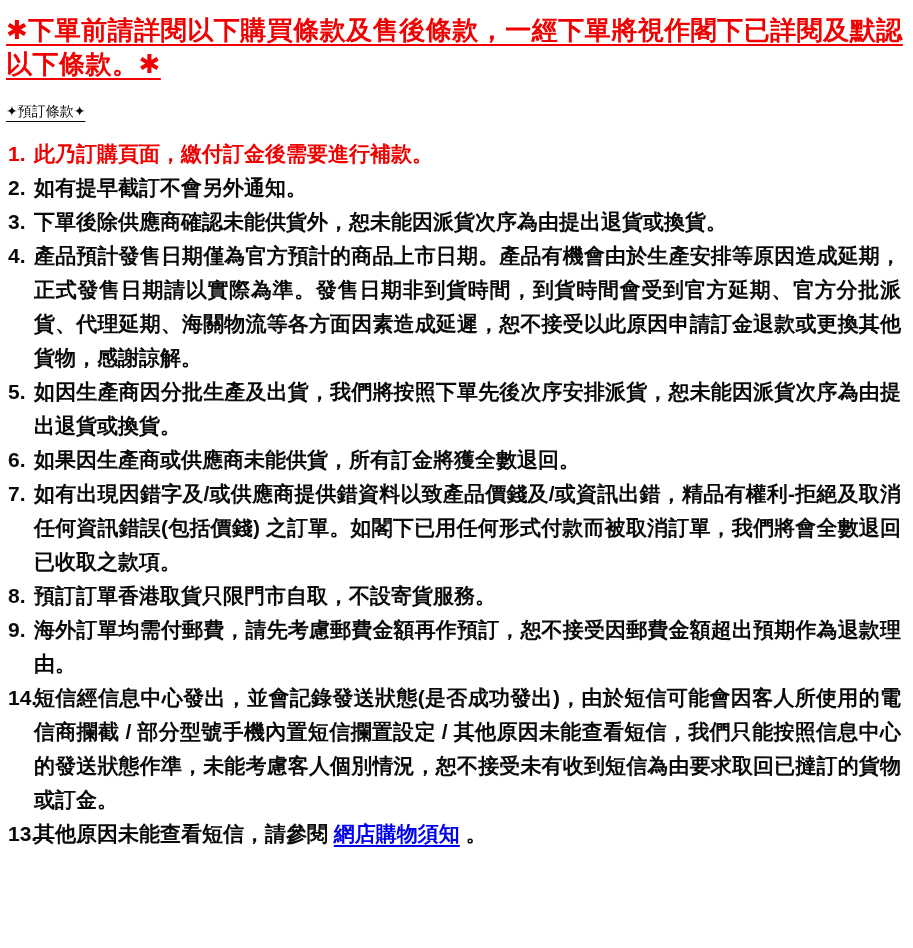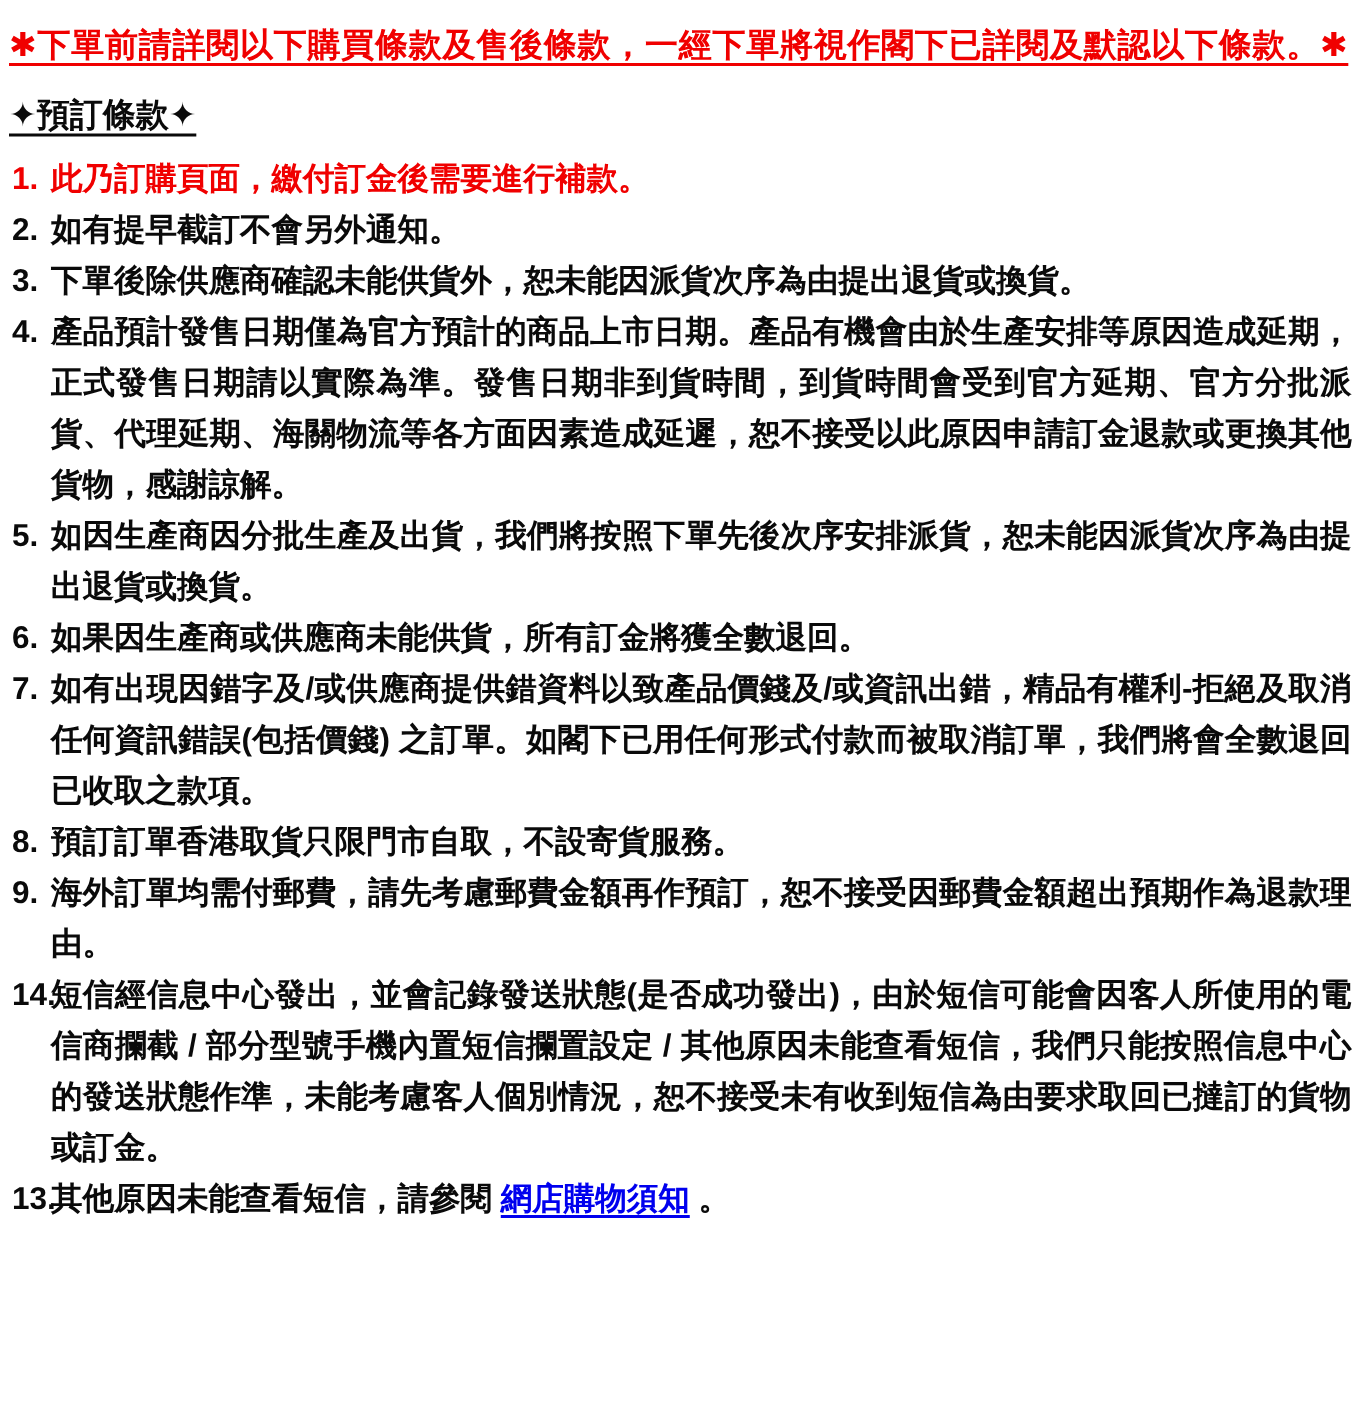--- a/index.html
+++ b/index.html
@@ -20,35 +20,35 @@
     font-family: "Liberation Sans", "DejaVu Sans", sans-serif;
     font-weight: 700;
     color: var(--text-black, #0a0a0a);
   }
   .page {
     padding: 13px 10px 0 6px;
     width: 913px;
   }
   .banner {
     margin: 0 0 13px 0;
-    font-size: 22px;
+    font-size: 26px;
     line-height: 34px;
     color: var(--alert-red, #f00000);
     text-decoration: underline;
     text-underline-offset: 5px;
     letter-spacing: 0.5px;
   }
   .section-title {
     margin: 0 0 9px 0;
-    font-size: 22px;
+    font-size: 14px;
     line-height: 34px;
     color: var(--text-black, #0a0a0a);
     text-decoration: underline;
     text-underline-offset: 5px;
-    font-weight: 700;
+    font-weight: 400;
   }
   ol.terms {
     list-style: none;
     margin: 0;
     padding: 0;
     font-size: 21px;
     line-height: 34px;
   }
   li.term {
     display: grid;

